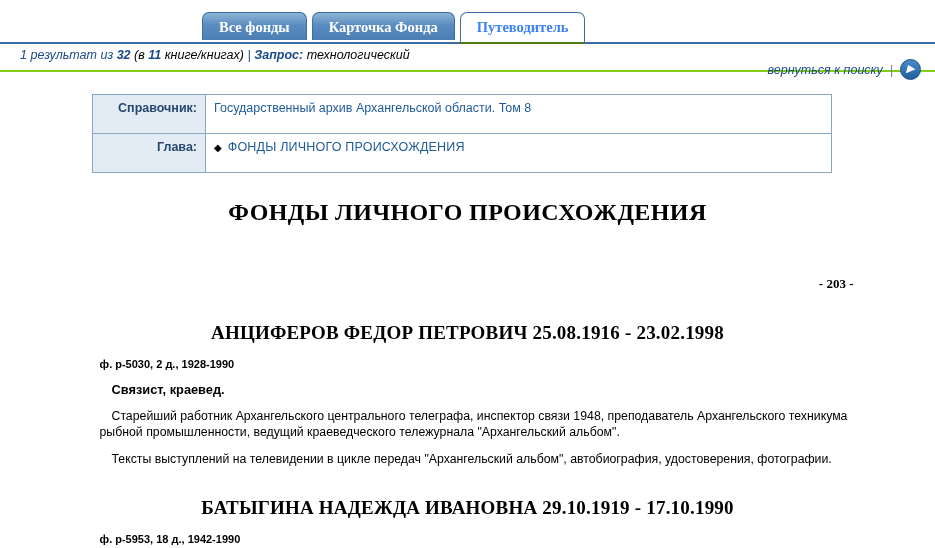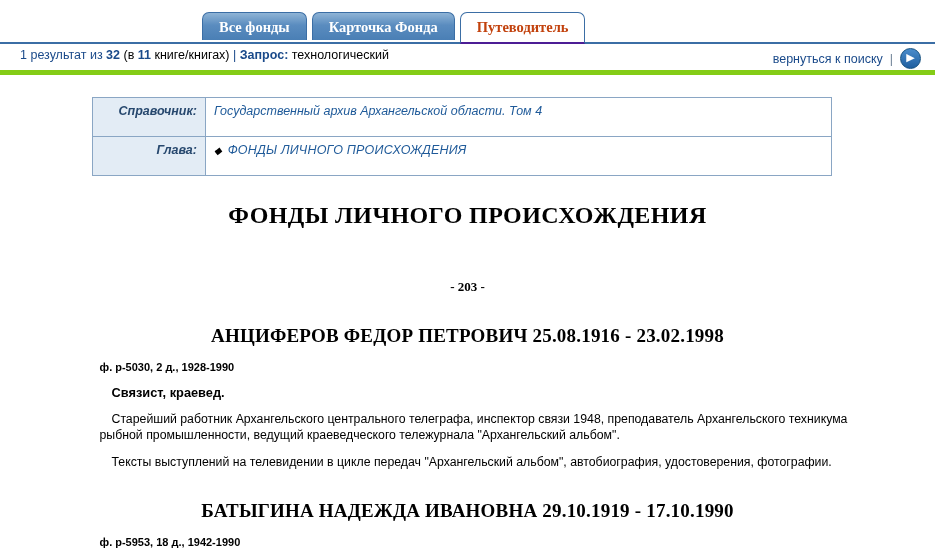--- a/index.html
+++ b/index.html
@@ -41,32 +41,33 @@
     border-bottom: none;
     border-radius: 7px 7px 0 0;
     padding: 6px 16px 5px 16px;
     margin-right: 5px;
     line-height: 16px;
     white-space: nowrap;
     cursor: pointer;
   }
   .tab.active {
     background: #ffffff;
-    color: #c2410c;
+    color: #3b82f6;
     padding-bottom: 7px;
     margin-bottom: -2px;
-    border-bottom: 2px solid #4c1d95;
+    border-bottom: 2px solid #4d7c0f;
   }
 
   
   .resultbar {
     position: relative;
     height: 26px;
-    border-bottom: 5px solid #84cc16;
-    background: #ffffff;
+    border-bottom: 2px solid #84cc16;
+    background: #ffffff;
+    font-style: italic;
   }
   .result-left {
     position: absolute;
     left: 20px;
     top: 4px;
     font-size: 12.5px;
     color: #000000;
     white-space: nowrap;
   }
   .result-left .blue {
@@ -76,21 +77,21 @@
     color: #1a4a8a;
     font-weight: bold;
   }
   .result-left .label {
     color: #1a4a8a;
     font-weight: bold;
   }
   .result-right {
     position: absolute;
     right: 14px;
-    top: 4px;
+    top: 15px;
     display: flex;
     align-items: center;
     white-space: nowrap;
   }
   .result-right .backlink {
     font-size: 12.5px;
     color: #1a4a8a;
     text-decoration: none;
     cursor: pointer;
   }
@@ -109,21 +110,20 @@
     font-size: 11px;
     line-height: 17px;
     text-align: center;
     cursor: pointer;
   }
 
   
   .info-wrap {
     margin: 22px 0 0 92px;
     width: 740px;
-    font-style: italic;
   }
   .info-table {
     border-collapse: collapse;
     width: 100%;
     border: 1px solid #8aa6c4;
   }
   .info-table td {
     border: 1px solid #8aa6c4;
     vertical-align: top;
     padding: 6px 8px;
@@ -168,21 +168,21 @@
     font-family: "Liberation Serif", serif;
     font-size: 24px;
     font-weight: bold;
     text-align: center;
     letter-spacing: 0.4px;
     margin: 8px 0 0 0;
     color: #000000;
   }
   .page-num {
     font-family: "Liberation Serif", serif;
-    text-align: center;
+    text-align: right;
     font-size: 13px;
     font-weight: bold;
     margin: 50px 0 0 0;
   }
   .entry {
     margin-top: 30px;
   }
   .entry-title {
     font-family: "Liberation Serif", serif;
     font-size: 19px;
@@ -233,21 +233,21 @@
     <span class="arrow-btn">▶</span>
   </div>
 </div>
 
 <div class="info-wrap">
   <table class="info-table">
     <tbody>
         <tr>
       <td class="info-label">Справочник:</td>
       <td class="info-value">
-        <a>Государственный архив Архангельской области. Том 4</a>
+        <a>Государственный архив Архангельской области. Том 8</a>
       </td>
     </tr>
     <tr>
       <td class="info-label">Глава:</td>
       <td class="info-value">
         <span class="bullet">◆</span><span class="chapter-link">ФОНДЫ ЛИЧНОГО ПРОИСХОЖДЕНИЯ</span>
       </td>
     </tr>
   </tbody>
     </table>

